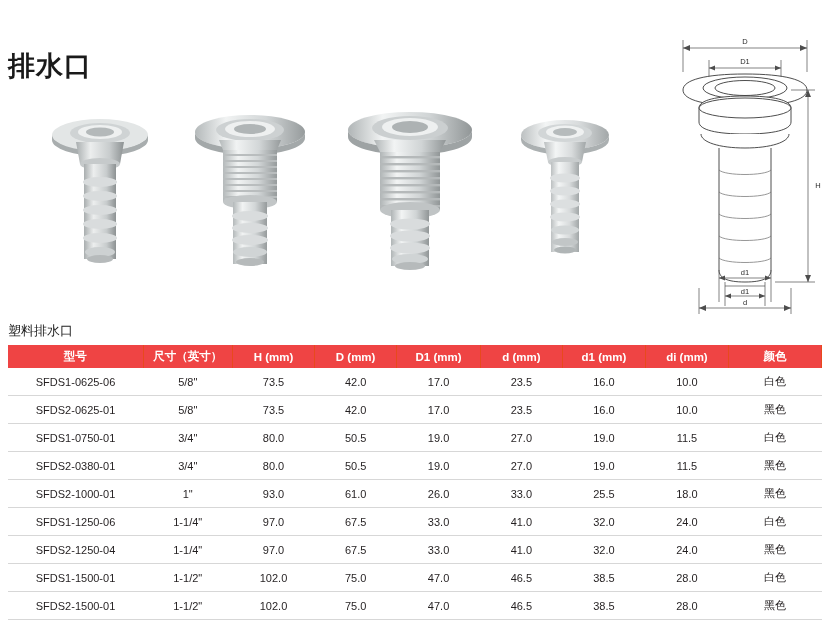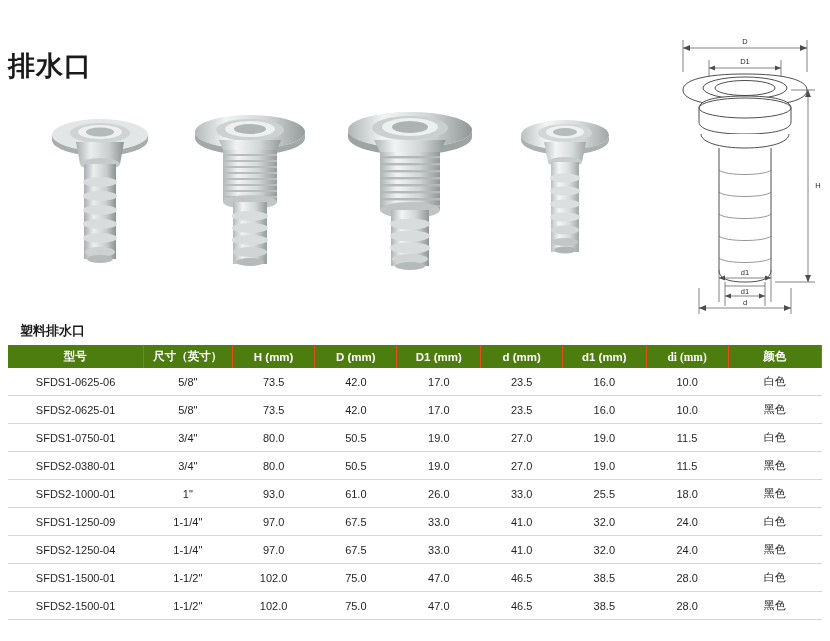--- a/index.html
+++ b/index.html
@@ -52,36 +52,36 @@
     position: absolute;
     left: 665px;
     top: 30px;
     width: 160px;
     height: 285px;
   }
 
   
   .section-title {
     position: absolute;
-    left: 20px;
+    left: 8px;
     top: 322px;
     font-size: 13px;
-    font-weight: bold;
+    font-weight: normal;
     color: #1a1a1a;
   }
   table.specs {
     position: absolute;
     left: 8px;
     top: 345px;
     width: 814px;
     border-collapse: collapse;
     font-size: 11px;
   }
   table.specs thead th {
-    background: #4d7c0f;
+    background: #ef4444;
     color: #ffffff;
     font-weight: bold;
     font-size: 11.5px;
     height: 21px;
     text-align: center;
     border-right: 1px solid #e8491d;
     white-space: nowrap;
   }
   table.specs tbody td {
     height: 25px;
@@ -94,21 +94,21 @@
   table.specs tbody tr:first-child td {
     border-top: none;
   }
   .col-model   { width: 150px; }
   .col-size    { width: 92px; }
   .col-h       { width: 92px; }
   .col-d       { width: 92px; }
   .col-d1      { width: 92px; }
   .col-dd      { width: 92px; }
   .col-d1l     { width: 92px; }
-  .col-di      { width: 92px; font-family: Liberation Serif, serif; }
+  .col-di      { width: 92px; }
   .col-color   { width: 112px; }
 </style>
 </head>
 <body>
 
 <div class="page">
 
   <div class="page-title">排水口</div>
 
   <div class="photo-strip">
@@ -399,21 +399,21 @@
         <td>1"</td>
         <td>93.0</td>
         <td>61.0</td>
         <td>26.0</td>
         <td>33.0</td>
         <td>25.5</td>
         <td>18.0</td>
         <td>黑色</td>
       </tr>
       <tr>
-        <td>SFDS1-1250-09</td>
+        <td>SFDS1-1250-06</td>
         <td>1-1/4"</td>
         <td>97.0</td>
         <td>67.5</td>
         <td>33.0</td>
         <td>41.0</td>
         <td>32.0</td>
         <td>24.0</td>
         <td>白色</td>
       </tr>
       <tr>

